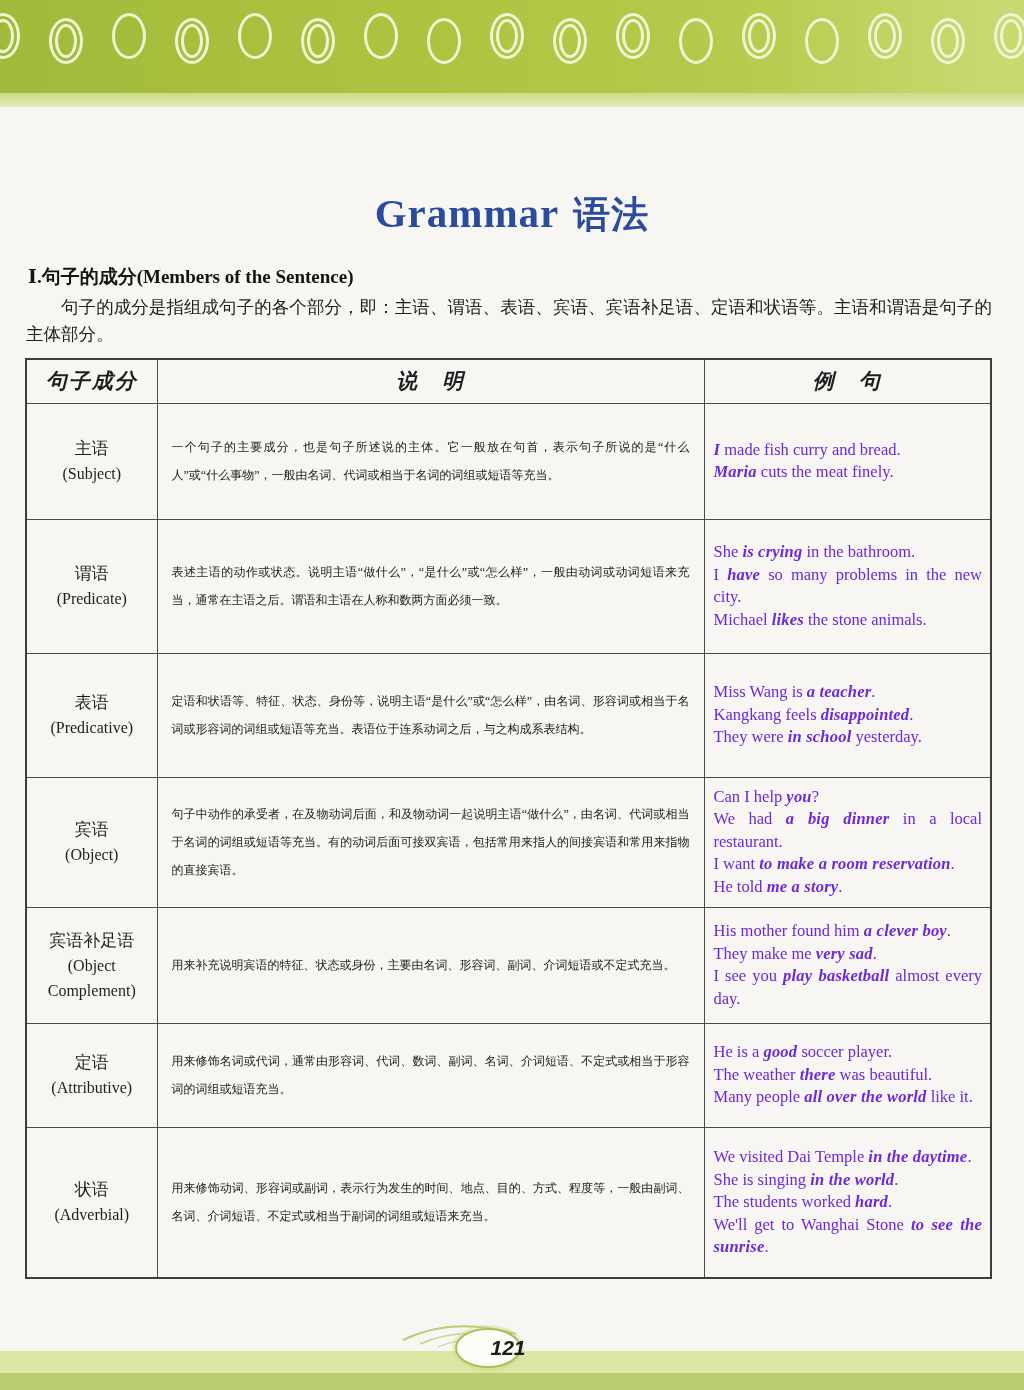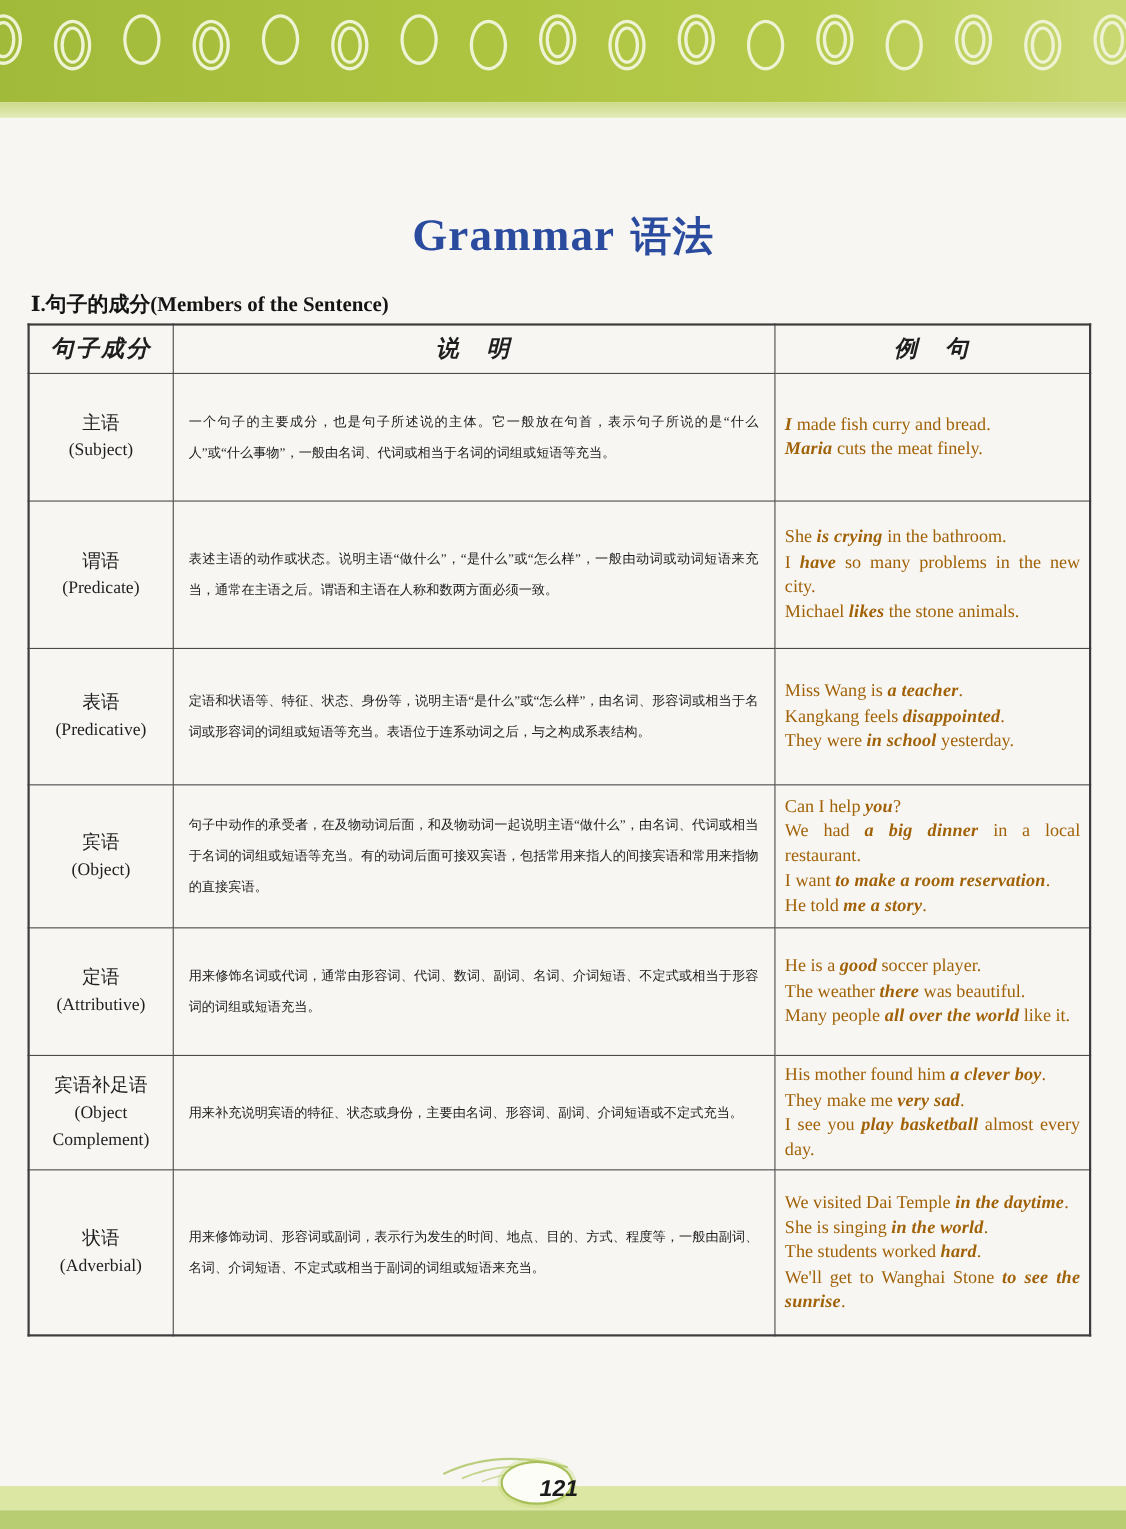--- a/index.html
+++ b/index.html
@@ -63,21 +63,21 @@
     height:44px; font-size:21px; font-weight:bold;
     text-align:center; letter-spacing:2px;font-style:italic;
   }
   td.comp { text-align:center; font-size:17px; line-height:25px; padding:14px 2px; }
   td.comp .en { font-size:16px; }
   td.desc {
     padding:10px 14px; font-size:12px; line-height:28px;
     text-align:justify; color:#1c1c1c;
   }
   td.exs { padding:5px 8px 5px 9px; }
-  .ex { font-size:16.5px; line-height:22.5px; text-align:justify; color:#a16207; }
+  .ex { font-size:16.5px; line-height:22.5px; text-align:justify; color:#6d28d9; }
   .ex b i { letter-spacing:0.2px; }
 
   
   tbody tr:nth-child(1) td { height:116px; }
   tbody tr:nth-child(2) td { height:134px; }
   tbody tr:nth-child(3) td { height:124px; }
   tbody tr:nth-child(4) td { height:130px; }
   tbody tr:nth-child(5) td { height:116px; }
   tbody tr:nth-child(6) td { height:104px; }
   tbody tr:nth-child(7) td { height:151px; }
@@ -89,21 +89,21 @@
   }
   .bar-dark {
     position:absolute; left:0; bottom:0; width:1024px; height:17px;
     background:#b8cc72;
   }
   .swoosh { position:absolute; left:398px; bottom:38px; }
   .page-oval {
     position:absolute; left:455px; bottom:22px;
     width:66px; height:40px; background:#fdfdf8;
     border:2px solid #a6bf56; border-radius:50%;
-    display:flex; align-items:flex-end; justify-content:center;
+    display:flex; align-items:center; justify-content:center;
     font-family:"Liberation Sans","DejaVu Sans",sans-serif;
     font-weight:bold; font-style:italic; font-size:21px; color:#1b1b1b;
     box-shadow:0 0 0 3px rgba(198,214,120,.35);
     padding-left:40px;
   }
 </style>
 </head>
 <body>
 
 <div class="top-band" id="topBand">
@@ -148,20 +148,21 @@
     </div>
   </div>
 <div class="band-strip"></div>
 
 <div class="content">
   <div class="page-title">
     <span class="en">Grammar</span><span class="zh">语法</span>
   </div>
 
   <div class="section-heading">Ⅰ.句子的成分(Members of the Sentence)</div>
+  <div class="intro">句子的成分是指组成句子的各个部分，即：主语、谓语、表语、宾语、宾语补足语、定语和状语等。主语和谓语是句子的主体部分。</div>
 
   <table class="grammar">
     <colgroup>
         <col class="c1">
         <col class="c2">
         <col class="c3">
       </colgroup>
     <thead>
       <tr>
         <th>句子成分</th>
@@ -213,40 +214,40 @@
     <td class="desc">句子中动作的承受者，在及物动词后面，和及物动词一起说明主语“做什么”，由名词、代词或相当于名词的词组或短语等充当。有的动词后面可接双宾语，包括常用来指人的间接宾语和常用来指物的直接宾语。</td>
     <td class="exs">
             <div class="ex">Can I help <b><i>you</i></b>?</div>
             <div class="ex">We had <b><i>a big dinner</i></b> in a local restaurant.</div>
             <div class="ex">I want <b><i>to make a room reservation</i></b>.</div>
             <div class="ex">He told <b><i>me a story</i></b>.</div>
           </td>
   </tr>
         <tr>
     <td class="comp">
+      <div>宾语补足语</div>
+      <div class="en">(Object Complement)</div>
+    </td>
+    <td class="desc">用来补充说明宾语的特征、状态或身份，主要由名词、形容词、副词、介词短语或不定式充当。</td>
+    <td class="exs">
+            <div class="ex">His mother found him <b><i>a clever boy</i></b>.</div>
+            <div class="ex">They make me <b><i>very sad</i></b>.</div>
+            <div class="ex">I see you <b><i>play basketball</i></b> almost every day.</div>
+          </td>
+  </tr>
+        <tr>
+    <td class="comp">
       <div>定语</div>
       <div class="en">(Attributive)</div>
     </td>
     <td class="desc">用来修饰名词或代词，通常由形容词、代词、数词、副词、名词、介词短语、不定式或相当于形容词的词组或短语充当。</td>
     <td class="exs">
             <div class="ex">He is a <b><i>good</i></b> soccer player.</div>
             <div class="ex">The weather <b><i>there</i></b> was beautiful.</div>
             <div class="ex">Many people <b><i>all over the world</i></b> like it.</div>
-          </td>
-  </tr>
-        <tr>
-    <td class="comp">
-      <div>宾语补足语</div>
-      <div class="en">(Object Complement)</div>
-    </td>
-    <td class="desc">用来补充说明宾语的特征、状态或身份，主要由名词、形容词、副词、介词短语或不定式充当。</td>
-    <td class="exs">
-            <div class="ex">His mother found him <b><i>a clever boy</i></b>.</div>
-            <div class="ex">They make me <b><i>very sad</i></b>.</div>
-            <div class="ex">I see you <b><i>play basketball</i></b> almost every day.</div>
           </td>
   </tr>
         <tr>
     <td class="comp">
       <div>状语</div>
       <div class="en">(Adverbial)</div>
     </td>
     <td class="desc">用来修饰动词、形容词或副词，表示行为发生的时间、地点、目的、方式、程度等，一般由副词、名词、介词短语、不定式或相当于副词的词组或短语来充当。</td>
     <td class="exs">
             <div class="ex">We visited Dai Temple <b><i>in the daytime</i></b>.</div>

